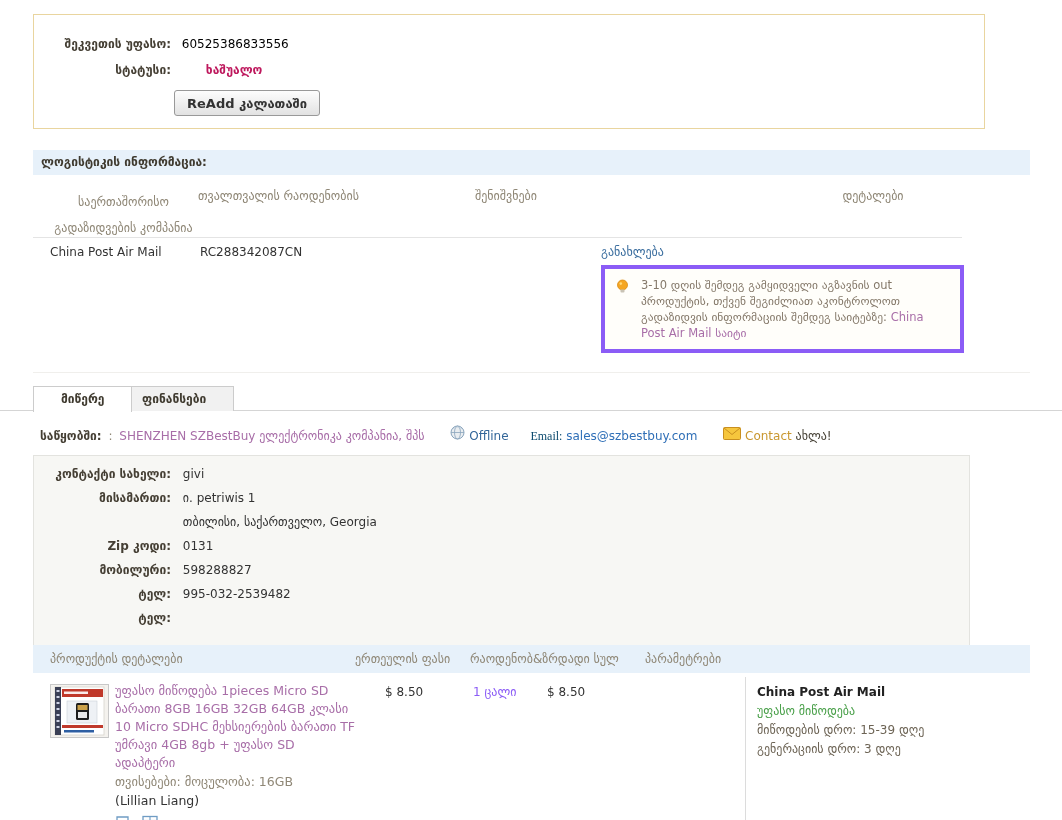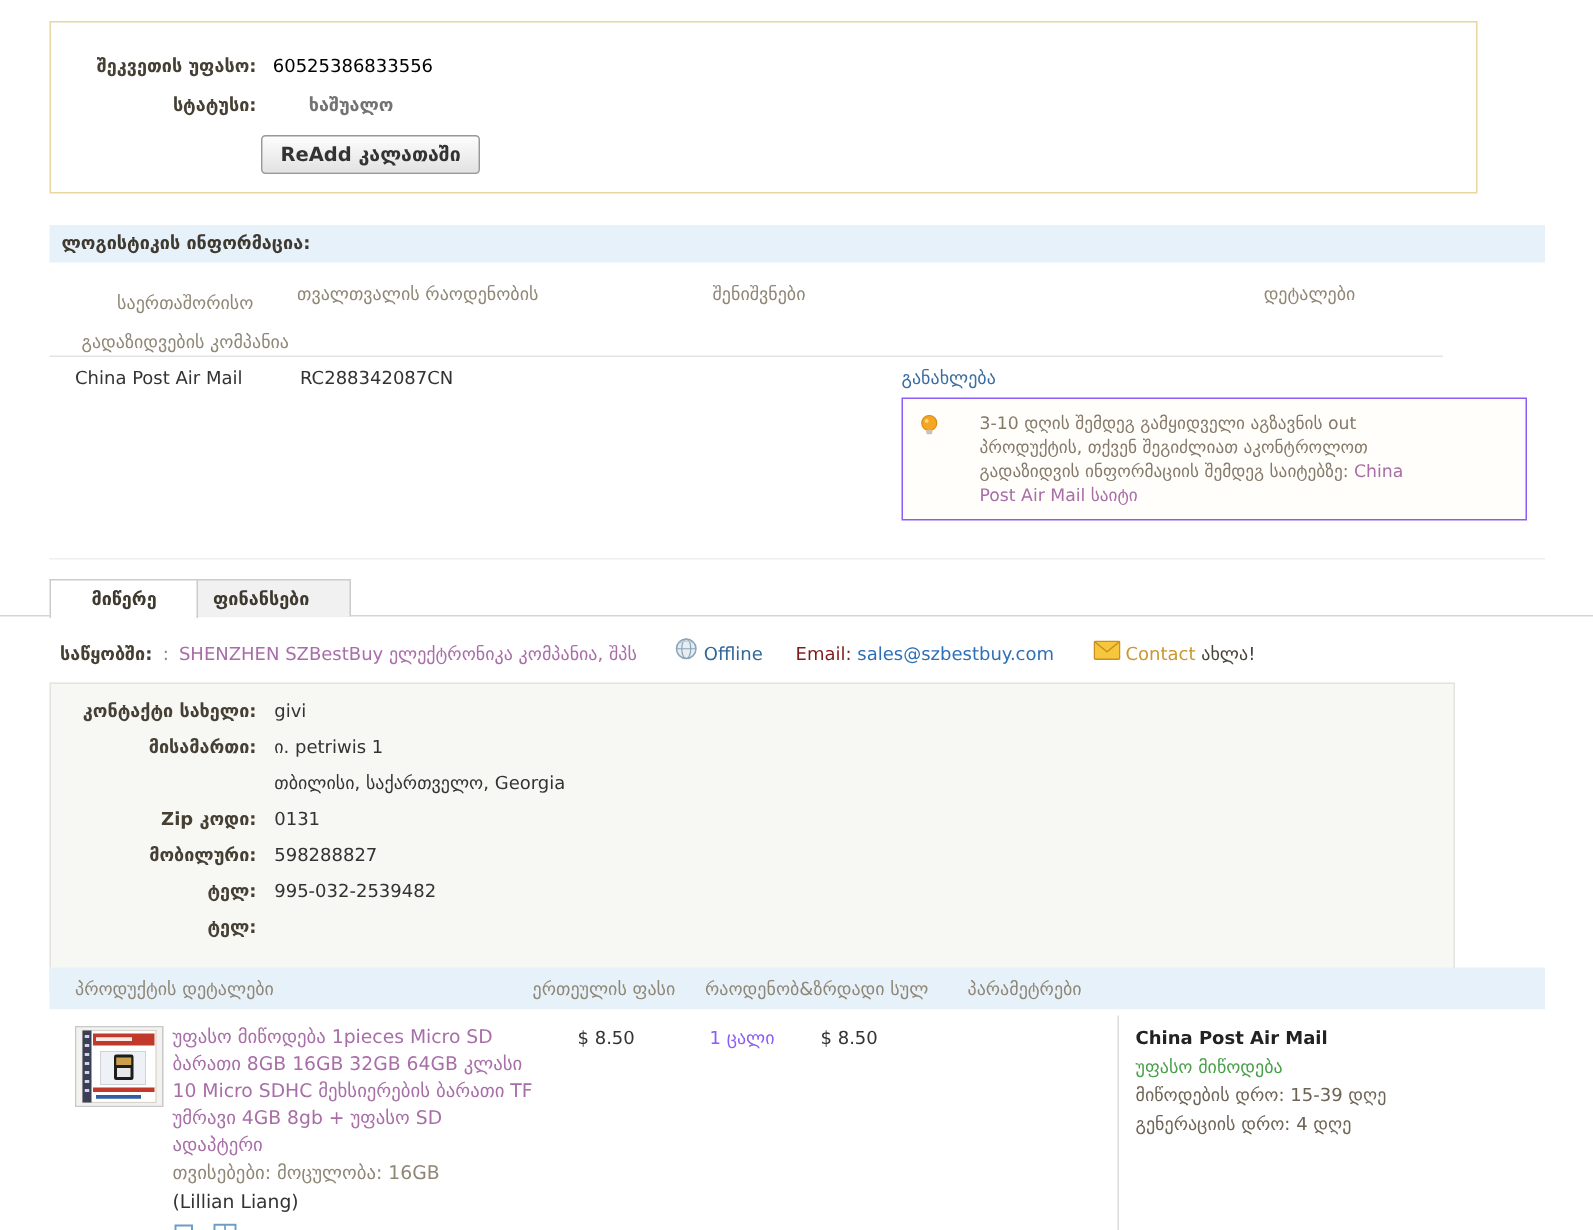--- a/index.html
+++ b/index.html
@@ -7,21 +7,21 @@
     width:1062px;height:820px;position:relative;overflow:hidden;
     font-family:"DejaVu Sans",sans-serif;font-size:12px;color:#333;
   }
   .abs{position:absolute;}
 
   
   .order-box{left:33px;top:14px;width:950px;height:113px;border:1px solid #e9d59f;background:#fff;}
   .kv-row{position:absolute;left:0;width:100%;}
   .kv-label{display:inline-block;width:137px;text-align:right;font-weight:bold;color:#453f34;}
   .kv-value{margin-left:7px;color:#000000;}
-  .status-green{margin-left:7px;color:#737373;font-weight:bold;padding-left:24px;}
+  .status-green{margin-left:7px;color:#be185d;font-weight:bold;padding-left:24px;}
   .readd-btn{
     position:absolute;left:140px;top:75px;height:26px;padding:0 12px;
     font-family:"DejaVu Sans",sans-serif;font-size:13px;font-weight:bold;color:#333;
     background:linear-gradient(#fdfdfd,#e2e2e2);border:1px solid #999;border-radius:3px;cursor:pointer;
   }
 
   
   .logistics{left:33px;top:150px;width:997px;height:222px;border-bottom:1px solid #f0efec;}
   .sec-bar{height:25px;line-height:25px;background:#e7f1fa;font-weight:bold;color:#3f3a2f;padding-left:8px;}
   .lg-cols{position:relative;height:62px;color:#8f8776;}
@@ -29,43 +29,43 @@
   .lg-col1{left:8px;width:165px;text-align:center;line-height:26px;}
   .lg-col2{left:165px;width:200px;}
   .lg-col3{left:418px;width:110px;text-align:center;}
   .lg-col4{left:785px;width:110px;text-align:center;}
   .lg-sep{position:absolute;left:0;top:87px;width:929px;border-top:1px solid #e4e4e4;}
   .lg-row{position:absolute;top:95px;left:0;width:100%;}
   .lg-company{position:absolute;left:17px;color:#333;}
   .lg-tracking{position:absolute;left:167px;color:#333;}
   .lg-update{position:absolute;left:568px;color:#3b6e9f;text-decoration:none;cursor:pointer;}
   .note-box{
-    position:absolute;left:568px;top:115px;width:417px;min-height:58px;
-    border:1px solid #8b5cf6;background:#fffefa;padding:8px 10px 8px 23px;box-sizing:border-box;
+    position:absolute;left:568px;top:115px;width:363px;min-height:58px;
+    border:4px solid #8b5cf6;background:#fffefa;padding:8px 10px 8px 8px;box-sizing:border-box;
   }
   .note-text{margin-left:28px;line-height:16px;color:#85796a;font-size:11.5px;width:305px;}
   .note-link{color:#a86ea8;text-decoration:none;cursor:pointer;}
   .bulb{position:absolute;left:10px;top:10px;width:15px;height:15px;}
 
   
   .tabline{left:0;top:410px;width:1062px;border-top:1px solid #d5d5d5;}
   .tab{
     position:absolute;top:386px;height:24px;line-height:24px;padding:0 27px;
     border:1px solid #ccc;border-bottom:none;font-weight:bold;color:#3f3a2f;cursor:pointer;background:#f1f1f1;
   }
   .tab-active{left:33px;background:#fff;height:25px;z-index:2;}
   .tab-idle{left:114px;}
 
   
   .seller-row{left:40px;top:425px;width:990px;height:24px;line-height:20px;white-space:nowrap;}
   .seller-row span,.seller-row a{vertical-align:middle;}
   .lbl-bold{font-weight:bold;color:#453f34;}
   .purple-link{color:#a86ea8;text-decoration:none;cursor:pointer;}
   .offline-txt{color:#336699;}
-  .email-label{color:#7f1d1d;}
+  .email-label{color:#0c4a6e;font-family:Liberation Serif, serif;}
   .blue-link{color:#2f6fb7;text-decoration:none;cursor:pointer;}
   .contact-link{color:#c9972f;text-decoration:none;cursor:pointer;}
   .contact-now{color:#494439;}
   .icon-sp{display:inline-block;vertical-align:-3px;}
 
   
   .addr-box{left:33px;top:455px;width:937px;height:206px;background:#f7f7f4;border:1px solid #e3e3df;box-sizing:border-box;padding-top:6px;}
   .addr-row{line-height:24px;}
   .addr-label{display:inline-block;width:137px;text-align:right;font-weight:bold;color:#453f34;}
   .addr-value{margin-left:8px;color:#333;}
@@ -246,17 +246,17 @@
     <div class="pdivider"></div>
     <div class="pship">
       <div class="ship-method">China Post Air Mail</div>
       <div class="ship-free">უფასო მიწოდება</div>
       <div class="ship-line">
         <span>მიწოდების დრო:</span>
         <span>15-39 დღე</span>
       </div>
       <div class="ship-line">
         <span>გენერაციის დრო:</span>
-        <span>4 დღე</span>
+        <span>3 დღე</span>
       </div>
     </div>
   </div>
 </div>
 
 </body></html>

